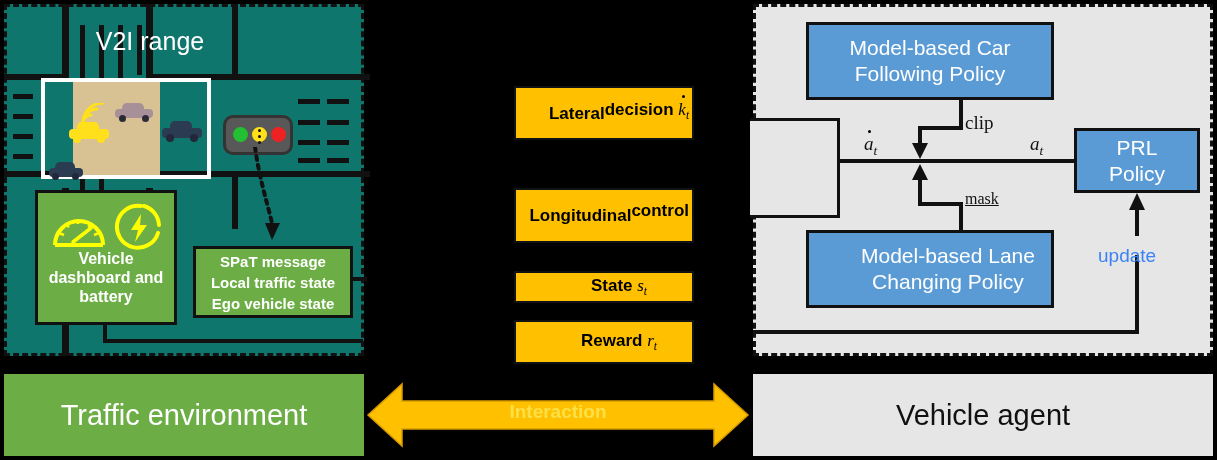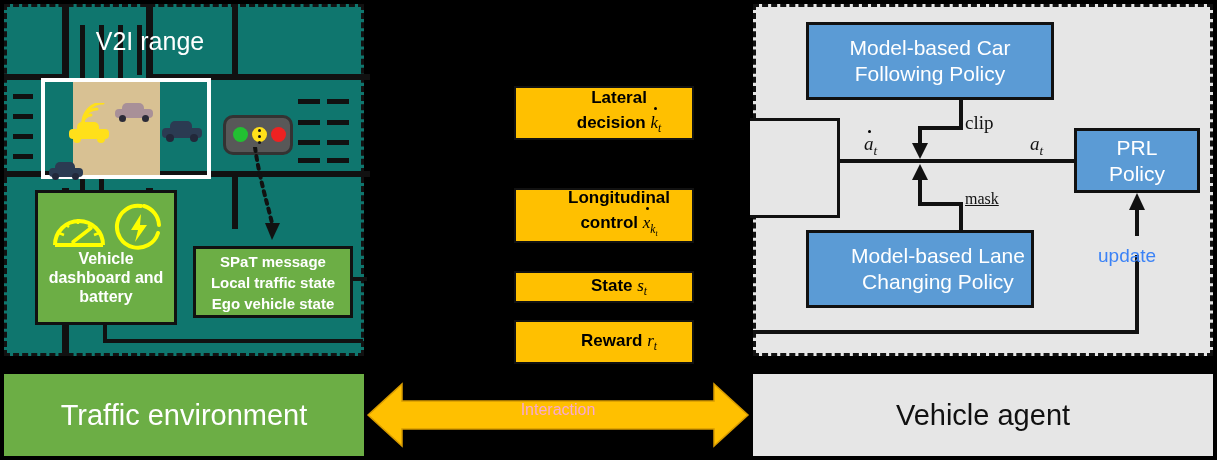--- a/index.html
+++ b/index.html
@@ -112,21 +112,20 @@
 
   
   .conn { background: #111111; }
 
   
   .sig-box {
     background: #FFC000;
     border: 2px solid #111111;
     box-sizing: border-box;
     display: flex;
-    flex-direction: column;
     justify-content: center;
     align-items: center;
     color: #000000;
     font-weight: bold;
     padding-left: 30px;
   }
   .sig-box .ln { white-space: nowrap; }
   #sig-lateral { left: 514px; top: 86px; width: 180px; height: 54px; font-size: 17px; line-height: 25px;}
   #sig-longitudinal { left: 514px; top: 188px; width: 180px; height: 55px; font-size: 17px; line-height: 25px;}
   #sig-state { left: 514px; top: 271px; width: 180px; height: 32px; font-size: 17px; }
@@ -162,21 +161,21 @@
     display: flex;
     flex-direction: column;
     justify-content: center;
     align-items: center;
     color: #ffffff;
     font-size: 21px;
     line-height: 26px;
     text-align: center;
   }
   #box-carfollow { left: 806px; top: 22px; width: 248px; height: 78px; }
-  #box-lanechange { left: 806px; top: 230px; width: 228px; height: 78px; padding-left: 36px; }
+  #box-lanechange { left: 806px; top: 230px; width: 248px; height: 78px; padding-left: 36px; }
   #box-prl { left: 1074px; top: 128px; width: 126px; height: 65px; }
 
   
   #box-partial {
     left: 750px; top: 118px; width: 90px; height: 100px;
     background: #E6E6E6;
     border: 3px solid #111111;
     border-left: none;
     box-sizing: border-box;
   }
@@ -205,23 +204,23 @@
     background: #E6E6E6;
     display: flex; align-items: center; justify-content: center;
     color: #111111; font-size: 29px;
   }
   #interaction-arrow {
     left: 366px; top: 378px; width: 384px; height: 74px;
   }
   #interaction-label {
     left: 366px; top: 401px; width: 384px;
     text-align: center;
-    color: #f9a8d4;
-    font-size: 16px;
-    font-weight: normal;
+    color: #fde047;
+    font-size: 19px;
+    font-weight: bold;
   }
 </style>
 </head>
 <body>
 
 <div id="root">
 
   <div class="abs" id="env-panel">
 
     <div class="abs road-bar" style="left:55px; top:-3px; width:7px; height:75px;"></div>

